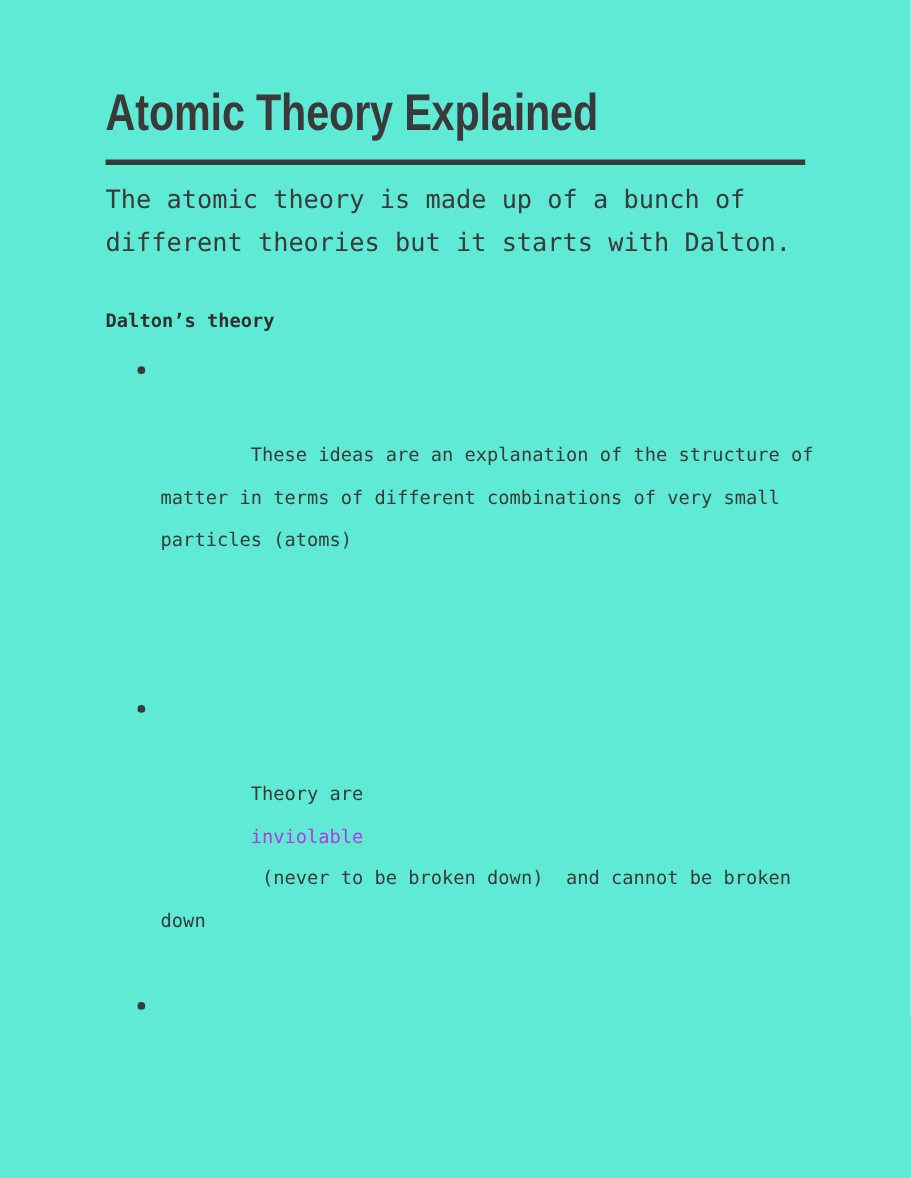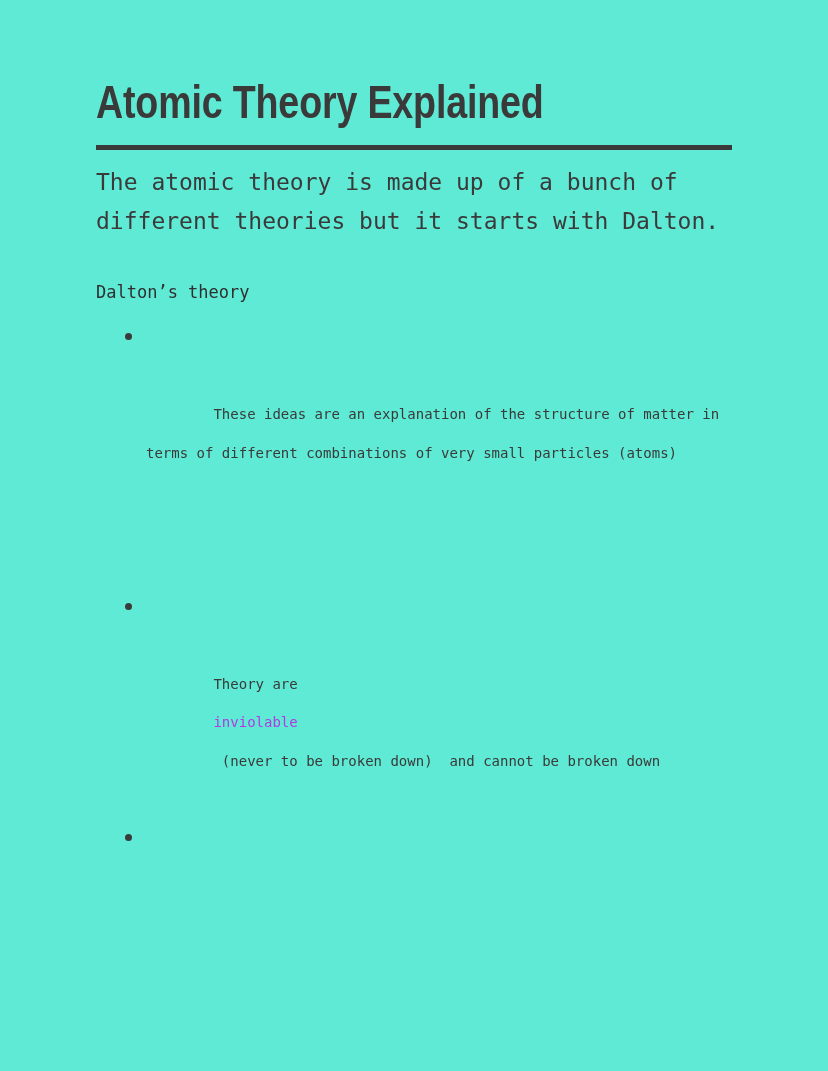--- a/index.html
+++ b/index.html
@@ -75,41 +75,41 @@
   }
 
   
   .section-heading {
     position: absolute;
     left: 0;
     top: 279px;
     margin: 0;
     font-size: 17px;
     line-height: 26px;
-    font-weight: 400;
+    font-weight: 700;
     color: #2f2f2f;
     letter-spacing: 0px;
     white-space: pre;
   }
 
   
   .bullet-list {
     position: absolute;
     left: 0;
     top: 318px;
     width: 650px;
     margin: 0;
     padding: 0;
     list-style: none;
   }
 
   .bullet-item {
     position: relative;
     padding-left: 50px;
-    font-size: 14px;
+    font-size: 17px;
     line-height: 38.5px;
     color: #3a3a3a;
     white-space: pre-wrap;
   }
 
   .bullet-marker {
     position: absolute;
     left: 28px;
     top: 0;
     width: 8px;

